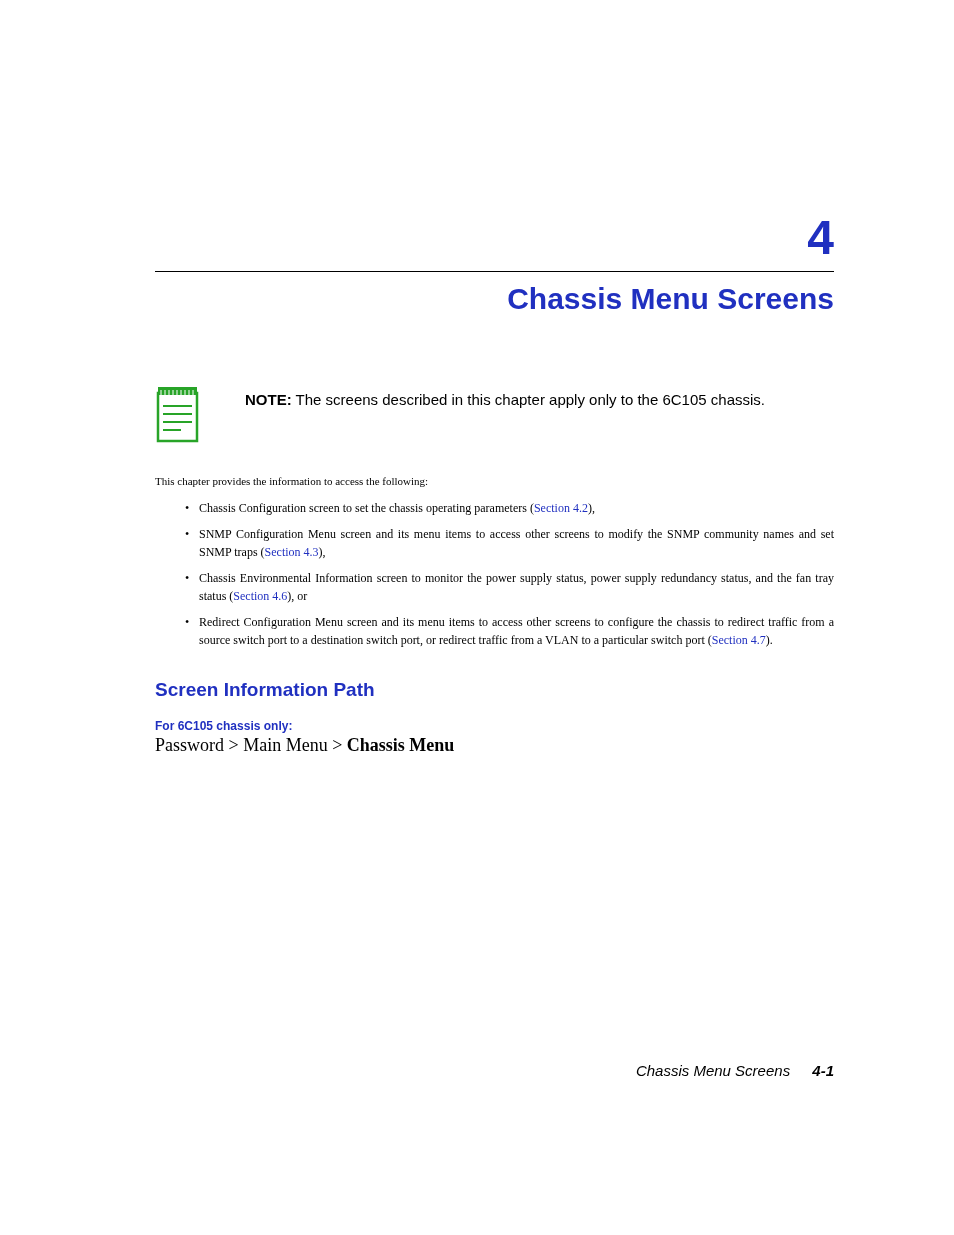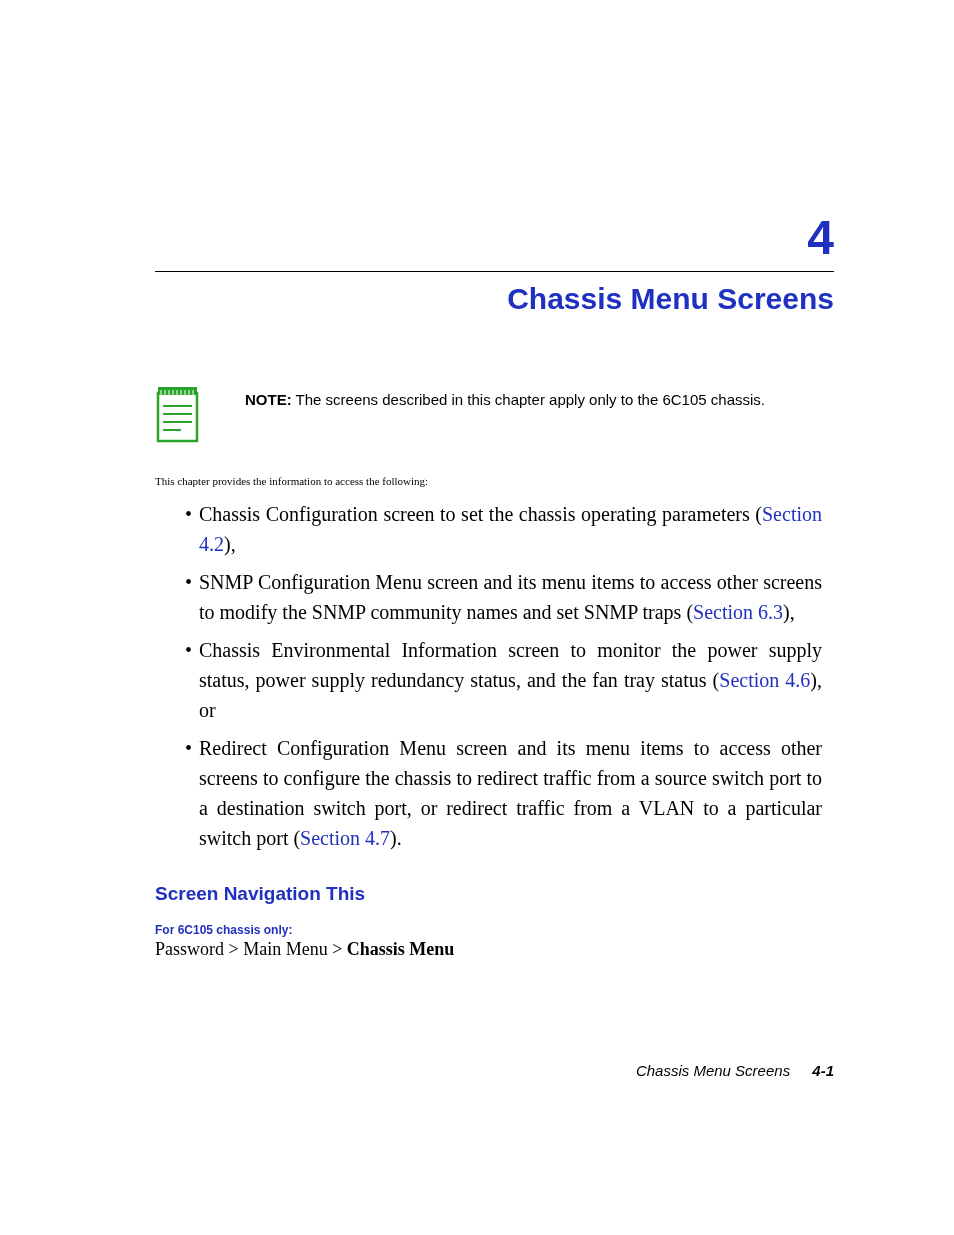--- a/index.html
+++ b/index.html
@@ -61,25 +61,25 @@
     font-size: 11px;
     line-height: 1.4;
     margin: 0 0 10px 0;
   }
   ul.bullets {
     list-style: none;
     padding: 0;
     margin: 0 0 30px 0;
   }
   ul.bullets li {
-    font-size: 20px;
+    font-size: 12px;
     line-height: 1.5;
     padding-left: 30px;
     text-indent: -14px;
-    margin: 0 12px 8px 14px;
+    margin: 0 0 8px 14px;
     text-align: justify;
   }
   ul.bullets li::before {
     content: "•";
     display: inline-block;
     width: 14px;
     text-indent: 0;
   }
   .link { color: #2030c0; }
   .h2 {
@@ -140,26 +140,26 @@
     <div class="note-text">
       <b>NOTE:</b>
       <span>The screens described in this chapter apply only to the 6C105 chassis.</span>
     </div>
   </div>
 
   <p class="body-text">This chapter provides the information to access the following:</p>
 
   <ul class="bullets">
     <li><span>Chassis Configuration screen to set the chassis operating parameters (</span><span class="link">Section 4.2</span><span>),</span></li>
-    <li><span>SNMP Configuration Menu screen and its menu items to access other screens to modify the SNMP community names and set SNMP traps (</span><span class="link">Section 6.3</span><span>),</span></li>
+    <li><span>SNMP Configuration Menu screen and its menu items to access other screens to modify the SNMP community names and set SNMP traps (</span><span class="link">Section 4.3</span><span>),</span></li>
     <li><span>Chassis Environmental Information screen to monitor the power supply status, power supply redundancy status, and the fan tray status (</span><span class="link">Section 4.6</span><span>), or</span></li>
     <li><span>Redirect Configuration Menu screen and its menu items to access other screens to configure the chassis to redirect traffic from a source switch port to a destination switch port, or redirect traffic from a VLAN to a particular switch port (</span><span class="link">Section 4.7</span><span>).</span></li>
   </ul>
 
-  <div class="h2">Screen Navigation This</div>
+  <div class="h2">Screen Information Path</div>
   <div class="h3">For 6C105 chassis only:</div>
   <div class="nav-path">
     <span>Password &gt; Main Menu &gt; </span><b>Chassis Menu</b>
   </div>
 
   <div class="footer">
     <span class="ftitle">Chassis Menu Screens</span>
     <span class="fpage">4-1</span>
   </div>
 

